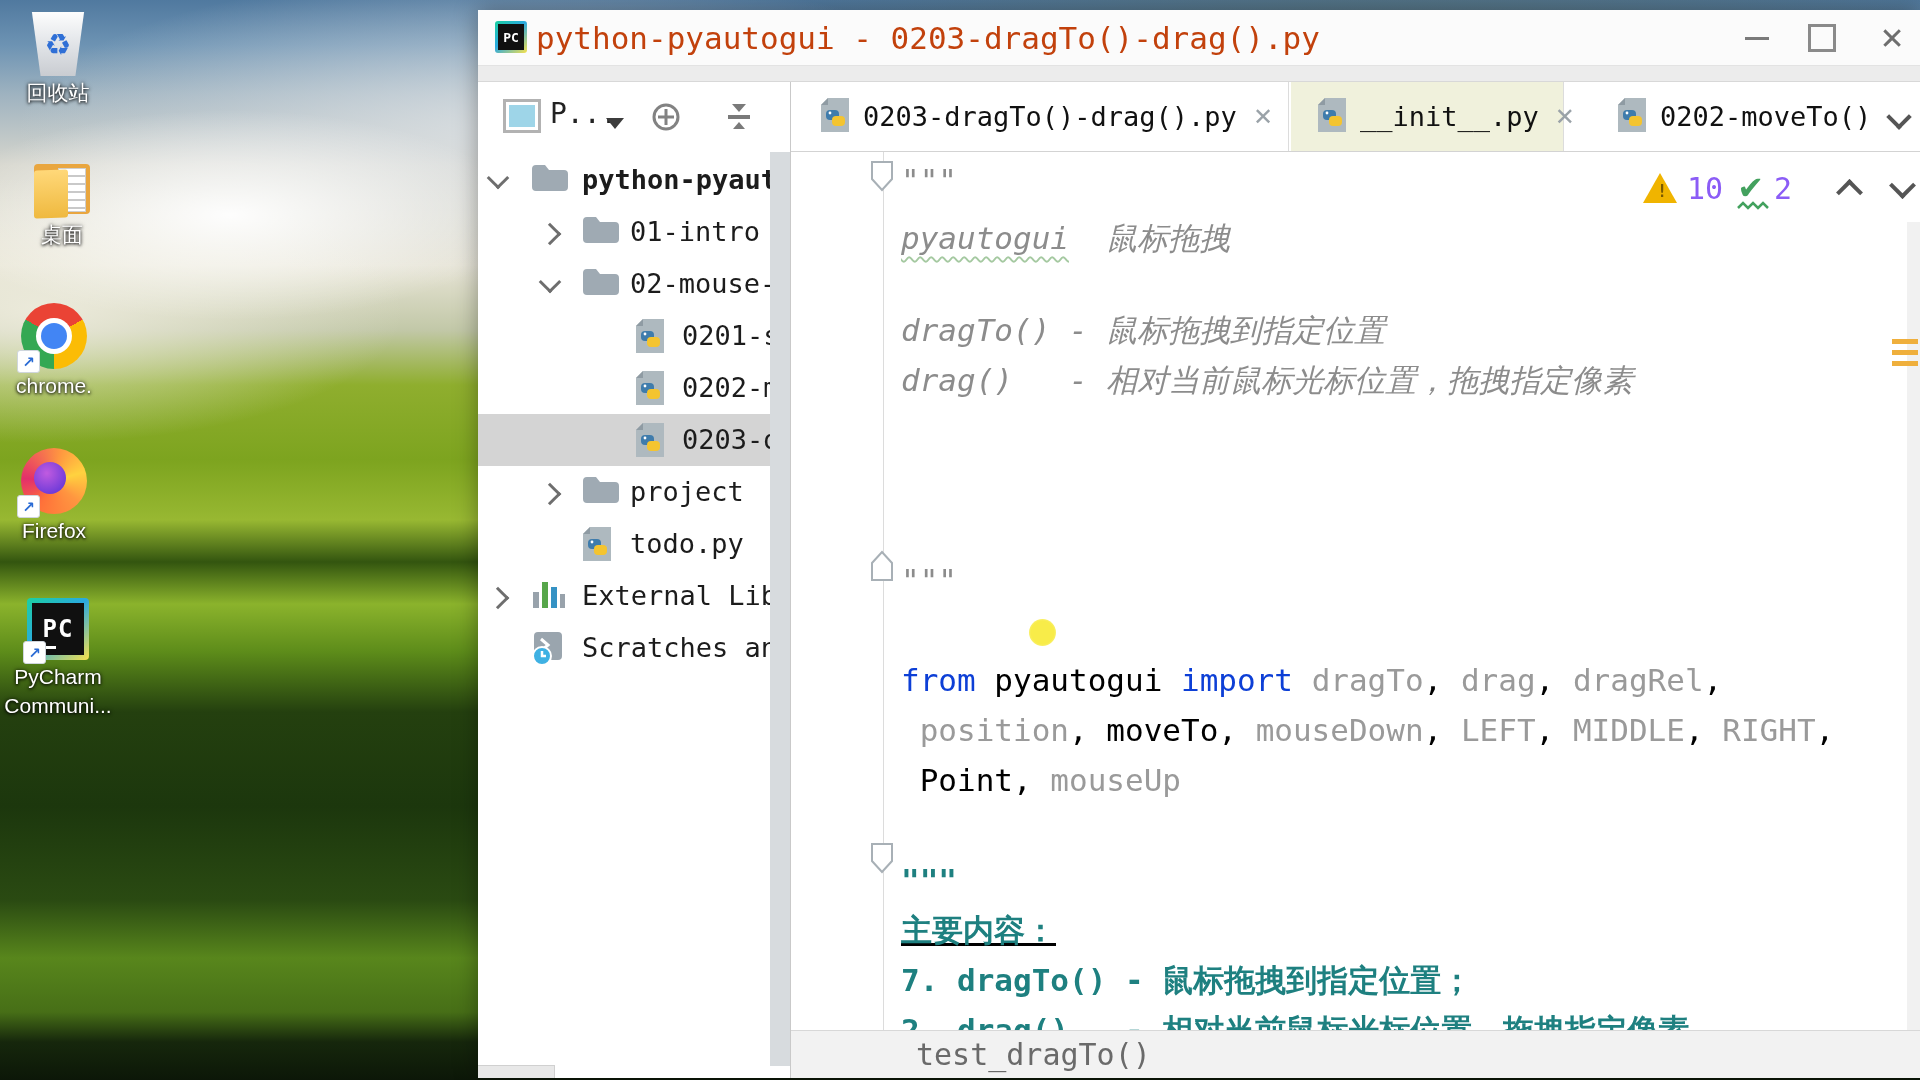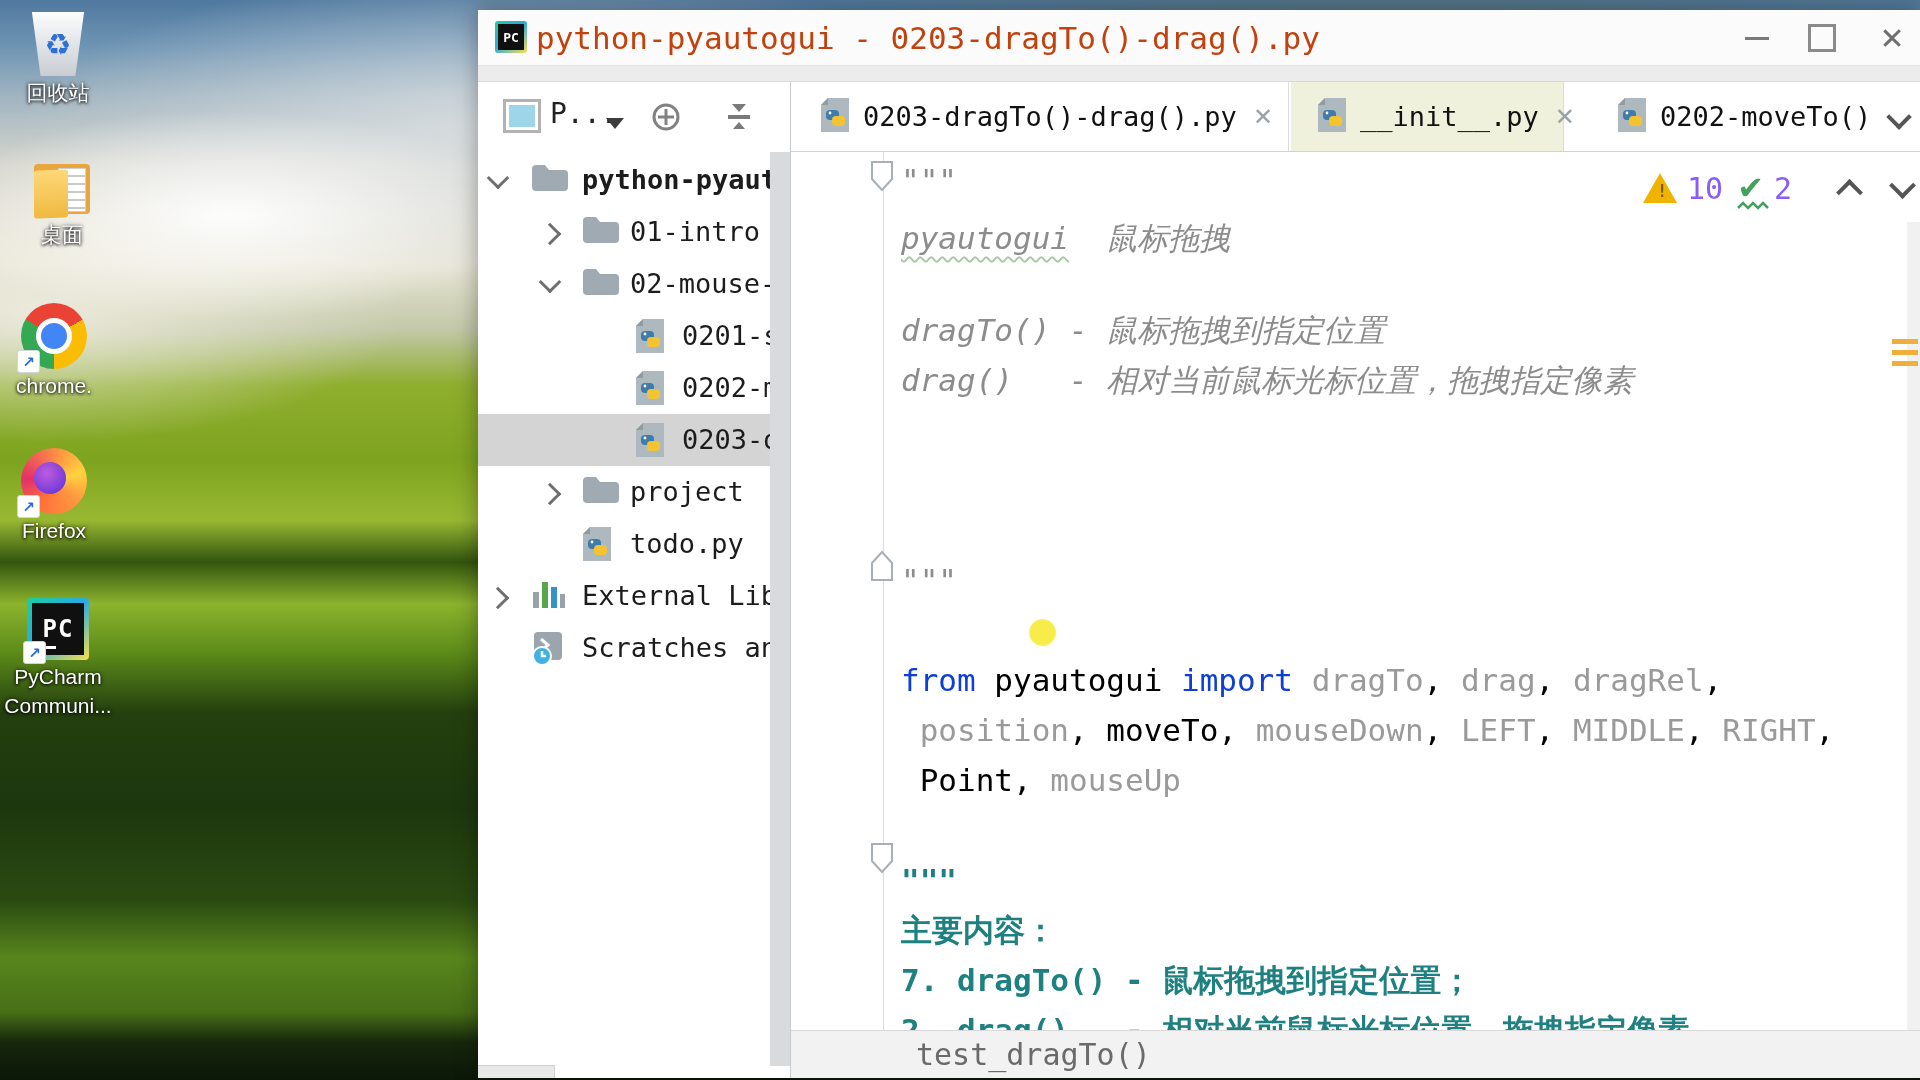--- a/index.html
+++ b/index.html
@@ -360,21 +360,21 @@
               <div class="code-line" style="top: 158px;"><span class="c-doc">dragTo() - 鼠标拖拽到指定位置</span></div>
               <div class="code-line" style="top: 208px;"><span class="c-doc">drag()   - 相对当前鼠标光标位置，拖拽指定像素</span></div>
               <div class="code-line" style="top: 258px;"></div>
               <div class="code-line" style="top: 408px;"><span class="c-doc">"""</span></div>
               <div class="code-line" style="top: 458px;"></div>
               <div class="code-line" style="top: 508px;"><span class="c-kw">from</span><span class="c-pl"> pyautogui </span><span class="c-kw">import</span><span class="c-pl"> </span><span class="c-un">dragTo</span><span class="c-pl">, </span><span class="c-un">drag</span><span class="c-pl">, </span><span class="c-un">dragRel</span><span class="c-pl">,</span></div>
               <div class="code-line" style="top: 558px;"><span class="c-pl"> </span><span class="c-un">position</span><span class="c-pl">, </span><span class="c-pl">moveTo</span><span class="c-pl">, </span><span class="c-un">mouseDown</span><span class="c-pl">, </span><span class="c-un">LEFT</span><span class="c-pl">, </span><span class="c-un">MIDDLE</span><span class="c-pl">, </span><span class="c-un">RIGHT</span><span class="c-pl">,</span></div>
               <div class="code-line" style="top: 608px;"><span class="c-pl"> Point</span><span class="c-pl">, </span><span class="c-un">mouseUp</span></div>
               <div class="code-line" style="top: 658px;"></div>
               <div class="code-line" style="top: 708px;"><span class="c-str">"""</span></div>
-              <div class="code-line" style="top: 758px;"><span class="c-str">主要内容：</span></div>
+              <div class="code-line" style="top: 758px; text-decoration: underline;"><span class="c-str">主要内容：</span></div>
               <div class="code-line" style="top: 808px;"><span class="c-str">7. dragTo() - 鼠标拖拽到指定位置；</span></div>
               <div class="code-line" style="top: 858px;"><span class="c-str">2. drag()   - 相对当前鼠标光标位置，拖拽指定像素</span></div>
             </div>
           <div id="click-dot"></div>
           <div id="inspections">
             <span class="warn-tri">
                 <i>!</i>
               </span>
             <span class="insp-num">10</span>
             <span class="ok-check"><span>✔</span>

